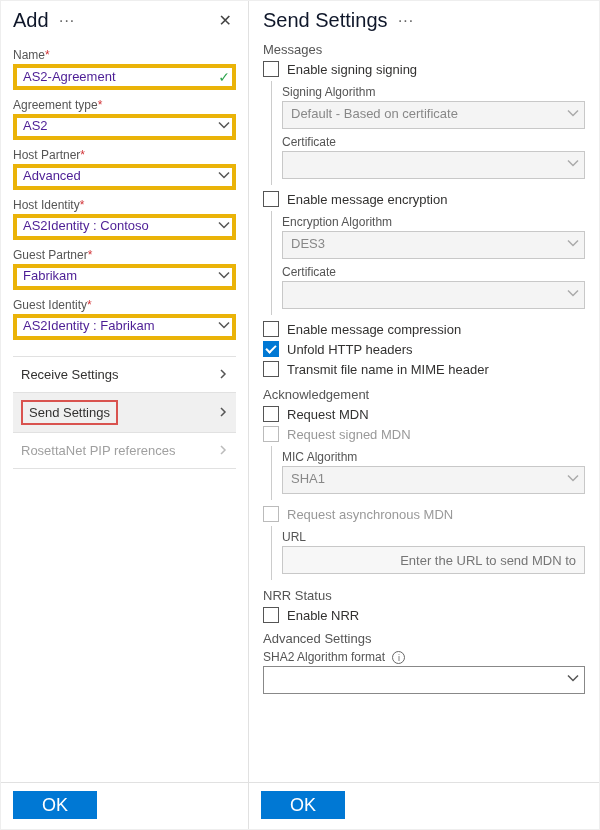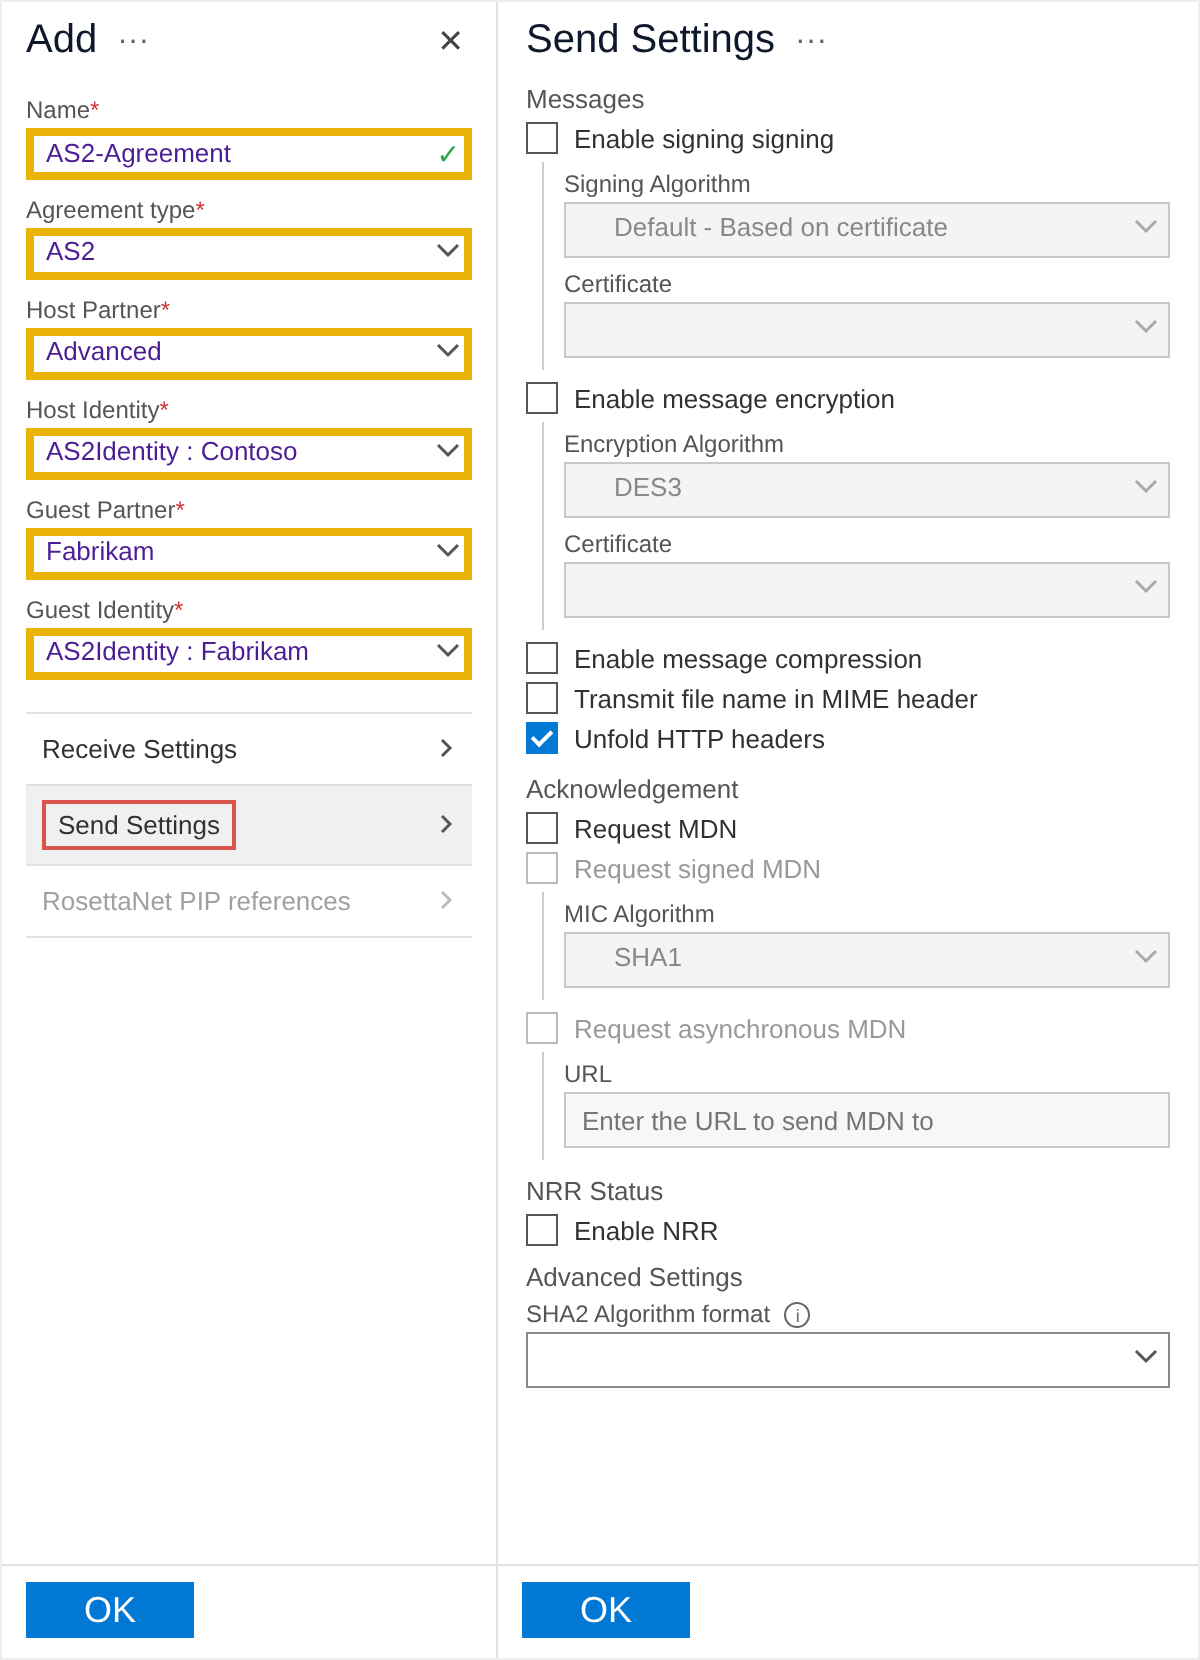--- a/index.html
+++ b/index.html
@@ -33,24 +33,24 @@
   .chk-row { display:flex; align-items:center; margin:4px 0; }
   .chk { width:16px; height:16px; border:1px solid #555; margin-right:8px; display:inline-flex; align-items:center; justify-content:center; cursor:pointer; }
   .chk.checked { background:#0078d4; border-color:#0078d4; }
   .chk.checked::after { content:""; width:8px; height:4px; border-left:2px solid #fff; border-bottom:2px solid #fff; transform:rotate(-45deg); margin-top:-2px; }
   .chk.disabled { border-color:#bbb; cursor:default; }
   .chk-label { font-size:13px; }
   .chk-label.disabled { color:#999; }
   .indent { margin-left:8px; border-left:1px solid #ccc; padding:4px 0 6px 10px; margin-top:2px; margin-bottom:6px; }
   .sub-label { font-size:12px; color:#555; margin-bottom:2px; }
   .sel-disabled { position:relative; }
-  .sel-disabled .select { background:#f4f4f4; border:1px solid #c8c8c8; color:#888; padding:4px 22px 4px 24px; height:28px; }
+  .sel-disabled .select { background:#f4f4f4; border:1px solid #c8c8c8; color:#888; padding:4px 22px 4px 8px; height:28px; }
   .sel-enabled { position:relative; }
   .sel-enabled .select { background:#fff; border:1px solid #888; color:#222; padding:4px 22px 4px 8px; height:28px; }
-  .url-input { width:100%; height:28px; border:1px solid #c8c8c8; background:#f7f7f7; padding:4px 8px; color:#ef4444; font-size:13px; }
+  .url-input { width:100%; height:28px; border:1px solid #c8c8c8; background:#f7f7f7; padding:4px 8px; color:#ef4444; font-size:13px;text-align:right; }
   .info-icon { display:inline-block; width:13px; height:13px; border:1px solid #666; border-radius:50%; font-size:9px; text-align:center; line-height:12px; margin-left:4px; color:#666; }
   .footer { border-top:1px solid #e1e1e1; padding:8px 12px 10px 12px; }
   .ok-btn { background:#0078d4; color:#fff; border:none; height:28px; width:84px; font-size:18px; cursor:pointer; }
   .right .pane-header { padding:8px 14px 0 14px; }
 </style>
 </head>
 <body>
 
 <div class="shell">
 
@@ -197,26 +197,26 @@
                 <path d="M1 3 L6 8 L11 3" fill="none" stroke="#aaa" stroke-width="1.5"></path>
               </svg></span>
         </div>
       </div>
 
       <div class="chk-row">
         <span class="chk"></span>
         <span class="chk-label">Enable message compression</span>
       </div>
       <div class="chk-row">
-        <span class="chk"></span>
-        <span class="chk-label">Transmit file name in MIME header</span>
-      </div>
-      <div class="chk-row">
         <span class="chk checked"></span>
         <span class="chk-label">Unfold HTTP headers</span>
+      </div>
+      <div class="chk-row">
+        <span class="chk"></span>
+        <span class="chk-label">Transmit file name in MIME header</span>
       </div>
 
       <div class="group-title" style="margin-top:10px">Acknowledgement</div>
       <div class="chk-row">
         <span class="chk"></span>
         <span class="chk-label">Request MDN</span>
       </div>
       <div class="chk-row">
         <span class="chk disabled"></span>
         <span class="chk-label disabled">Request signed MDN</span>

